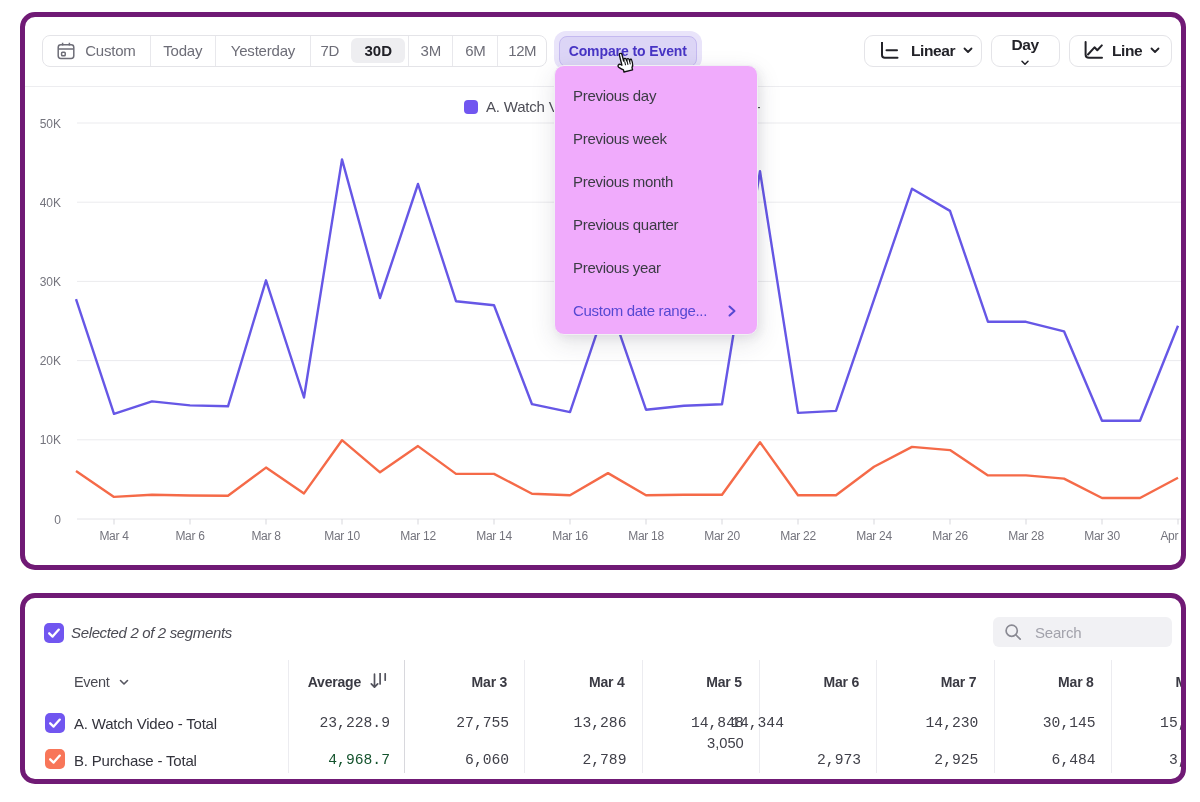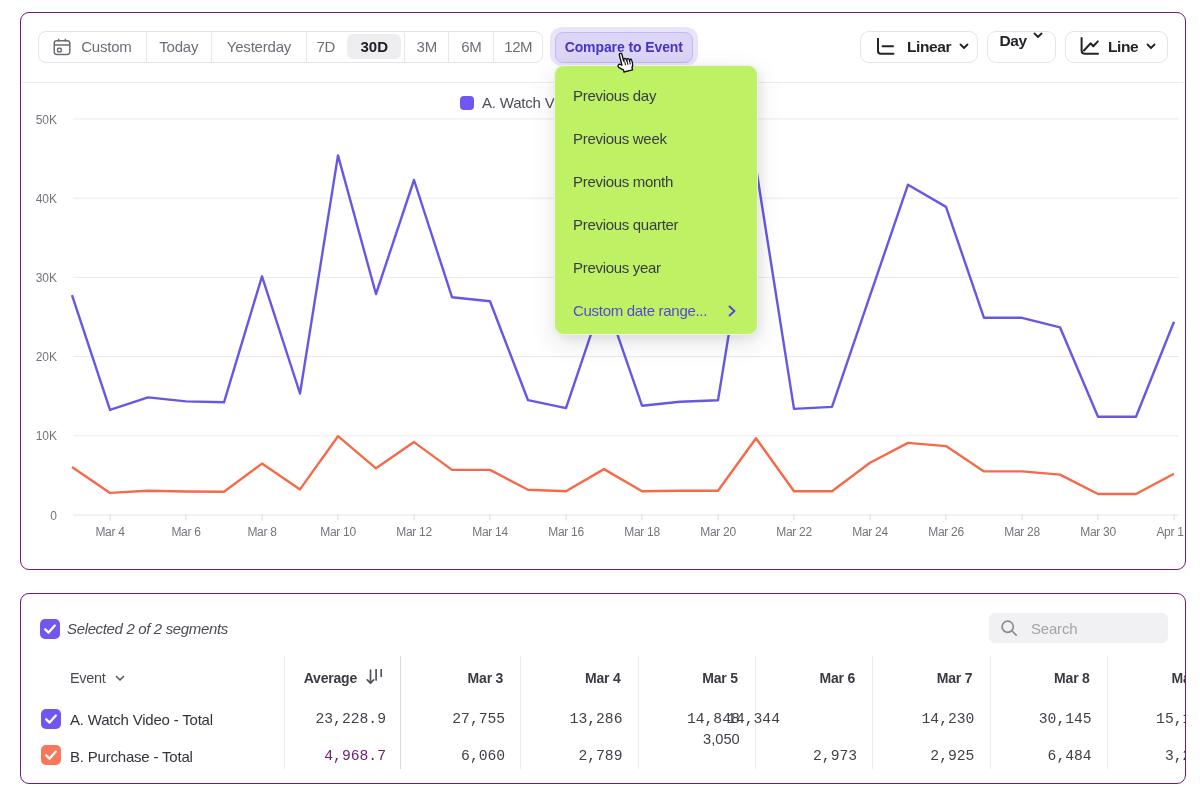--- a/index.html
+++ b/index.html
@@ -1,18 +1,18 @@
 <!DOCTYPE html>
 <html><head>
 <meta charset="utf-8">
 <style>
   * { margin:0; padding:0; box-sizing:border-box; }
   html,body { width:1200px; height:802px; background:#fff; font-family:"Liberation Sans", sans-serif; overflow:hidden; }
   .page { position:relative; width:1200px; height:802px; }
-  .card { position:absolute; background:#fff; border:1px solid #701a75; border-radius:9px; }
+  .card { position:absolute; background:#fff; border:5px solid #701a75; border-radius:15px; }
   .abs { position:absolute; }
 </style>
 </head>
 <body>
 <div class="page">
 
   <div class="card" id="chartcard" style="left:20px; top:12px; width:1166px; height:558px; overflow:hidden;">
 
     <div class="abs" style="left:0; top:69px; width:1164px; height:1px; background:#ededf0;"></div>
 
@@ -50,21 +50,21 @@
     <div class="abs" style="left:839px; top:17.5px; width:118px; height:32px; border:1px solid #e4e4e8; border-radius:9px; display:flex; align-items:center; color:#232329; font-size:15.5px; font-weight:bold; letter-spacing:-0.4px;">
       <svg style="margin-left:15px;" width="19" height="18" viewBox="0 0 19 18" fill="none" stroke="#232329" stroke-width="2" stroke-linecap="round">
         <path d="M2 0.5 V13 Q2 15.8 4.8 15.8 H17.5" fill="none"></path>
         <line x1="6.5" y1="8.3" x2="17" y2="8.3"></line>
       </svg>
       <span style="margin-left:12px;">Linear</span>
       <svg style="margin-left:8px;" width="10" height="7" viewBox="0 0 10 7" fill="none" stroke="#232329" stroke-width="1.8" stroke-linecap="round" stroke-linejoin="round">
           <path d="M1.5 1.5 L5 5 L8.5 1.5"></path>
         </svg>
     </div>
-    <div class="abs" style="left:965.5px; top:17.5px; width:69px; height:32px; border:1px solid #e4e4e8; border-radius:9px; display:flex; align-items:flex-start; justify-content:center; gap:6px; color:#232329; font-size:15.5px; font-weight:bold; letter-spacing:-0.4px;">
+    <div class="abs" style="left:965.5px; top:17.5px; width:69px; height:32px; border:1px solid #e4e4e8; border-radius:9px; display:flex; align-items:center; justify-content:center; gap:6px; color:#232329; font-size:15.5px; font-weight:bold; letter-spacing:-0.4px;flex-direction:column;">
       <span>Day</span>
       <svg width="10" height="7" viewBox="0 0 10 7" fill="none" stroke="#232329" stroke-width="1.8" stroke-linecap="round" stroke-linejoin="round">
           <path d="M1.5 1.5 L5 5 L8.5 1.5"></path>
         </svg>
     </div>
     <div class="abs" style="left:1044px; top:17.5px; width:103px; height:32px; border:1px solid #e4e4e8; border-radius:9px; display:flex; align-items:center; color:#232329; font-size:15.5px; font-weight:bold; letter-spacing:-0.4px;">
       <svg style="margin-left:14px;" width="19" height="19" viewBox="0 0 19 19" fill="none" stroke="#232329" stroke-width="2" stroke-linecap="round" stroke-linejoin="round">
         <path d="M1.6 1 V13.5 Q1.6 16.8 4.9 16.8 H18" fill="none"></path>
         <path d="M4 13.5 L10.5 6.3 L13.3 9.2 L17.8 4.4" fill="none"></path>
       </svg>
@@ -193,32 +193,32 @@
         <div class="abs" style="top:117px; left:471.5px; width:130px; text-align:right; font-family:'Liberation Mono',monospace; font-size:14.7px; color:#404049;">13,286</div>
         <div class="abs" style="top:117px; left:588.8px; width:130px; text-align:right; font-family:'Liberation Mono',monospace; font-size:14.7px; color:#404049;">14,848</div>
         <div class="abs" style="top:117px; left:706.1px; width:130px; font-family:'Liberation Mono',monospace; font-size:14.7px; color:#404049;">14,344</div>
         <div class="abs" style="top:117px; left:823.4px; width:130px; text-align:right; font-family:'Liberation Mono',monospace; font-size:14.7px; color:#404049;">14,230</div>
         <div class="abs" style="top:117px; left:940.7px; width:130px; text-align:right; font-family:'Liberation Mono',monospace; font-size:14.7px; color:#404049;">30,145</div>
         <div class="abs" style="top:117px; left:1058px; width:130px; text-align:right; font-family:'Liberation Mono',monospace; font-size:14.7px; color:#404049;">15,120</div>
         <div class="abs" style="left:20px; top:151px; width:20px; height:20px; border-radius:5px; background:#f87659;"><svg width="20" height="20" viewBox="0 0 20 20" fill="none" stroke="#fff" stroke-width="2.3" stroke-linecap="round" stroke-linejoin="round">
             <path d="M5.2 10.3 L8.6 13.6 L14.8 6.6"></path>
           </svg></div>
         <div class="abs" style="left:49px; top:153.5px; font-size:15px; color:#33333c; letter-spacing:-0.2px;">B. Purchase - Total</div>
-        <div class="abs" style="top:153.5px; left:235px; width:130px; text-align:right; font-family:'Liberation Mono',monospace; font-size:14.7px; color:#701a75;">4,968.7</div>
+        <div class="abs" style="top:153.5px; left:235px; width:130px; text-align:right; font-family:'Liberation Mono',monospace; font-size:14.7px; color:#14532d;">4,968.7</div>
         <div class="abs" style="top:153.5px; left:354.2px; width:130px; text-align:right; font-family:'Liberation Mono',monospace; font-size:14.7px; color:#404049;">6,060</div>
         <div class="abs" style="top:153.5px; left:471.5px; width:130px; text-align:right; font-family:'Liberation Mono',monospace; font-size:14.7px; color:#404049;">2,789</div>
         <div class="abs" style="top:137px; left:588.8px; width:130px; text-align:right; font-family:Liberation Sans, sans-serif; font-size:14.7px; color:#404049;">3,050</div>
         <div class="abs" style="top:153.5px; left:706.1px; width:130px; text-align:right; font-family:'Liberation Mono',monospace; font-size:14.7px; color:#404049;">2,973</div>
         <div class="abs" style="top:153.5px; left:823.4px; width:130px; text-align:right; font-family:'Liberation Mono',monospace; font-size:14.7px; color:#404049;">2,925</div>
         <div class="abs" style="top:153.5px; left:940.7px; width:130px; text-align:right; font-family:'Liberation Mono',monospace; font-size:14.7px; color:#404049;">6,484</div>
         <div class="abs" style="top:153.5px; left:1058px; width:130px; text-align:right; font-family:'Liberation Mono',monospace; font-size:14.7px; color:#404049;">3,228</div>
       </div>
   </div>
 
-  <div class="abs" style="left:554px; top:65px; width:204px; height:270px; background:#bef264; border:1px solid #f0f0f3; border-radius:10px; box-shadow:0 8px 24px rgba(50,50,70,0.13), 3px 3px 8px rgba(50,50,70,0.07); padding-top:8px; z-index:30;">
+  <div class="abs" style="left:554px; top:65px; width:204px; height:270px; background:#f0abfc; border:1px solid #f0f0f3; border-radius:10px; box-shadow:0 8px 24px rgba(50,50,70,0.13), 3px 3px 8px rgba(50,50,70,0.07); padding-top:8px; z-index:30;">
     <div style="height:43px; display:flex; align-items:center; padding-left:18px; font-size:15px; color:#3b3b44; letter-spacing:-0.3px;">Previous day</div>
     <div style="height:43px; display:flex; align-items:center; padding-left:18px; font-size:15px; color:#3b3b44; letter-spacing:-0.3px;">Previous week</div>
     <div style="height:43px; display:flex; align-items:center; padding-left:18px; font-size:15px; color:#3b3b44; letter-spacing:-0.3px;">Previous month</div>
     <div style="height:43px; display:flex; align-items:center; padding-left:18px; font-size:15px; color:#3b3b44; letter-spacing:-0.3px;">Previous quarter</div>
     <div style="height:43px; display:flex; align-items:center; padding-left:18px; font-size:15px; color:#3b3b44; letter-spacing:-0.3px;">Previous year</div>
     <div style="height:43px; display:flex; align-items:center; padding-left:18px; font-size:15px; color:#5648d2; letter-spacing:-0.3px;">Custom date range...
       <svg style="position:absolute; right:21px;" width="8" height="12" viewBox="0 0 8 12" fill="none" stroke="#5648d2" stroke-width="2" stroke-linecap="round" stroke-linejoin="round">
           <path d="M1.5 1.5 L6.5 6 L1.5 10.5"></path>
         </svg>
     </div>

